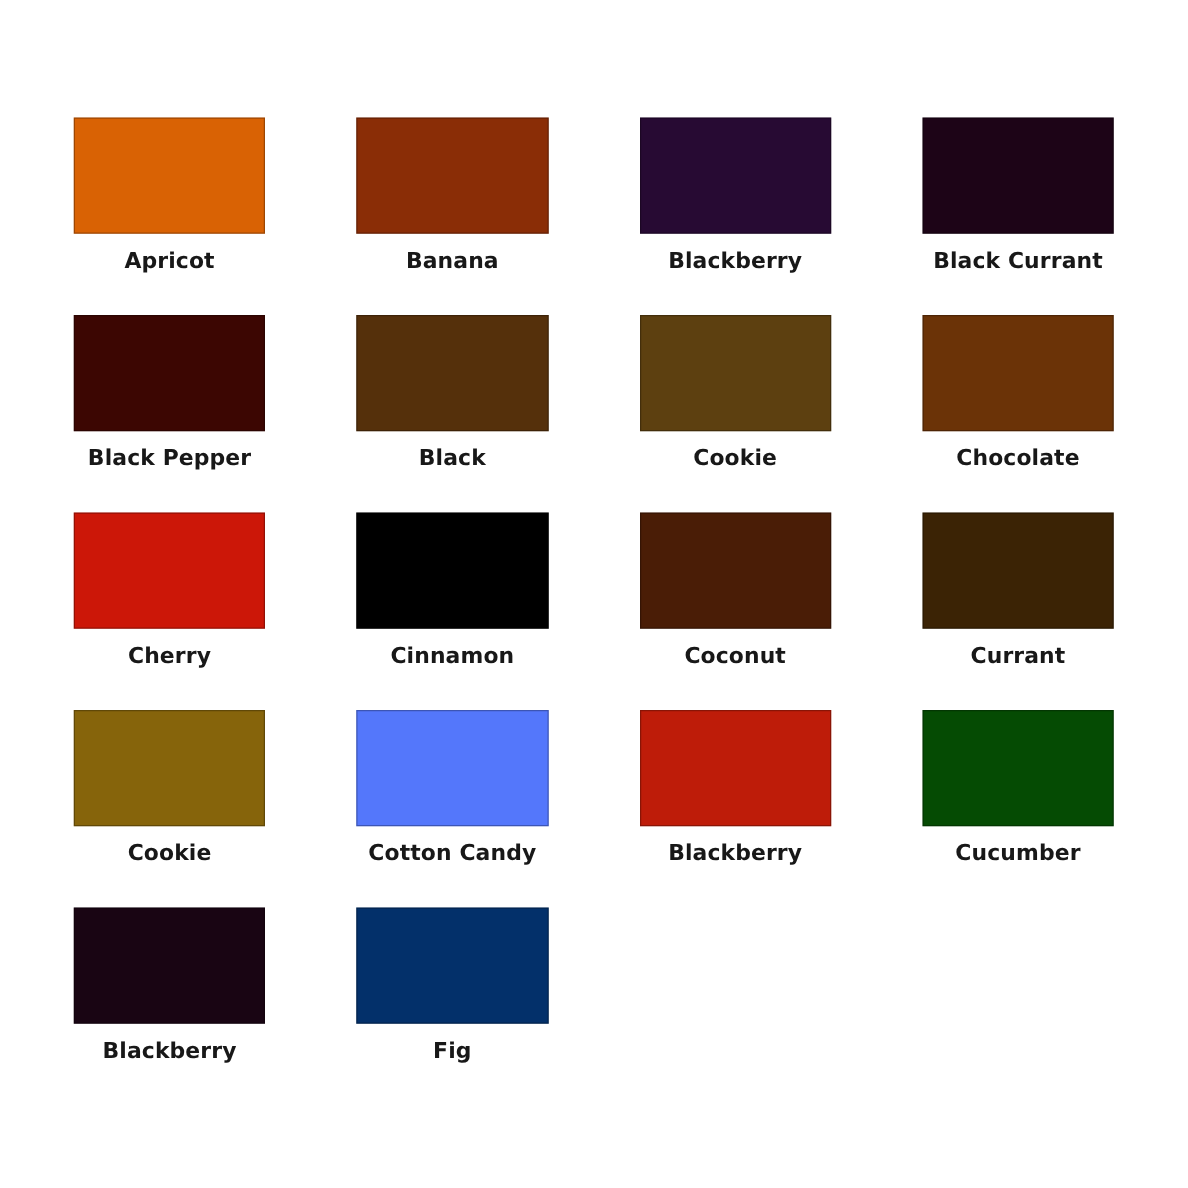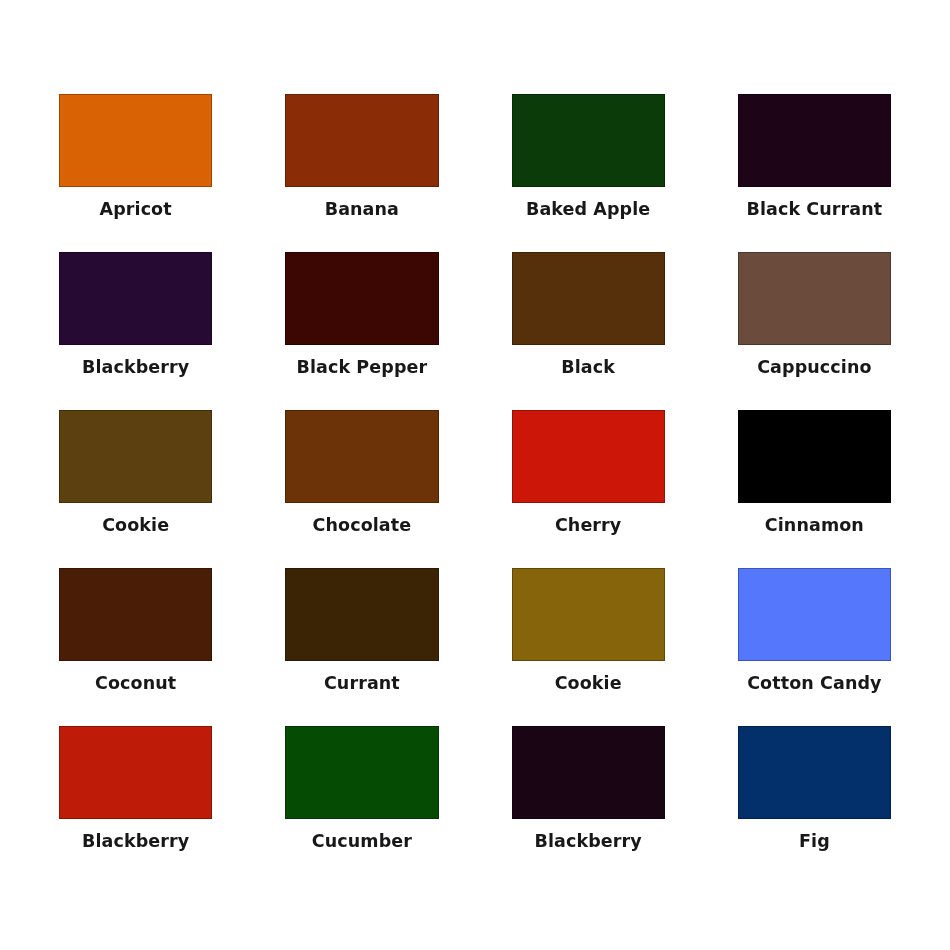--- a/index.html
+++ b/index.html
@@ -54,42 +54,34 @@
 <div id="swatch-board">
     <div class="swatch-cell">
       <div class="swatch-chip" style="background-color: rgb(217, 98, 4);"></div>
       <div class="swatch-label">Apricot</div>
     </div>
     <div class="swatch-cell">
       <div class="swatch-chip" style="background-color: rgb(138, 45, 6);"></div>
       <div class="swatch-label">Banana</div>
     </div>
     <div class="swatch-cell">
-      <div class="swatch-chip" style="background-color: rgb(10, 59, 8);"></div>
-      <div class="swatch-label">Baked Apple</div>
+      <div class="swatch-chip" style="background-color: rgb(39, 10, 51);"></div>
+      <div class="swatch-label">Blackberry</div>
     </div>
     <div class="swatch-cell">
       <div class="swatch-chip" style="background-color: rgb(29, 4, 23);"></div>
       <div class="swatch-label">Black Currant</div>
-    </div>
-    <div class="swatch-cell">
-      <div class="swatch-chip" style="background-color: rgb(39, 10, 51);"></div>
-      <div class="swatch-label">Blackberry</div>
     </div>
     <div class="swatch-cell">
       <div class="swatch-chip" style="background-color: rgb(60, 6, 2);"></div>
       <div class="swatch-label">Black Pepper</div>
     </div>
     <div class="swatch-cell">
       <div class="swatch-chip" style="background-color: rgb(85, 48, 11);"></div>
       <div class="swatch-label">Black</div>
-    </div>
-    <div class="swatch-cell">
-      <div class="swatch-chip" style="background-color: rgb(107, 76, 60);"></div>
-      <div class="swatch-label">Cappuccino</div>
     </div>
     <div class="swatch-cell">
       <div class="swatch-chip" style="background-color: rgb(93, 64, 16);"></div>
       <div class="swatch-label">Cookie</div>
     </div>
     <div class="swatch-cell">
       <div class="swatch-chip" style="background-color: rgb(107, 51, 7);"></div>
       <div class="swatch-label">Chocolate</div>
     </div>
     <div class="swatch-cell">

